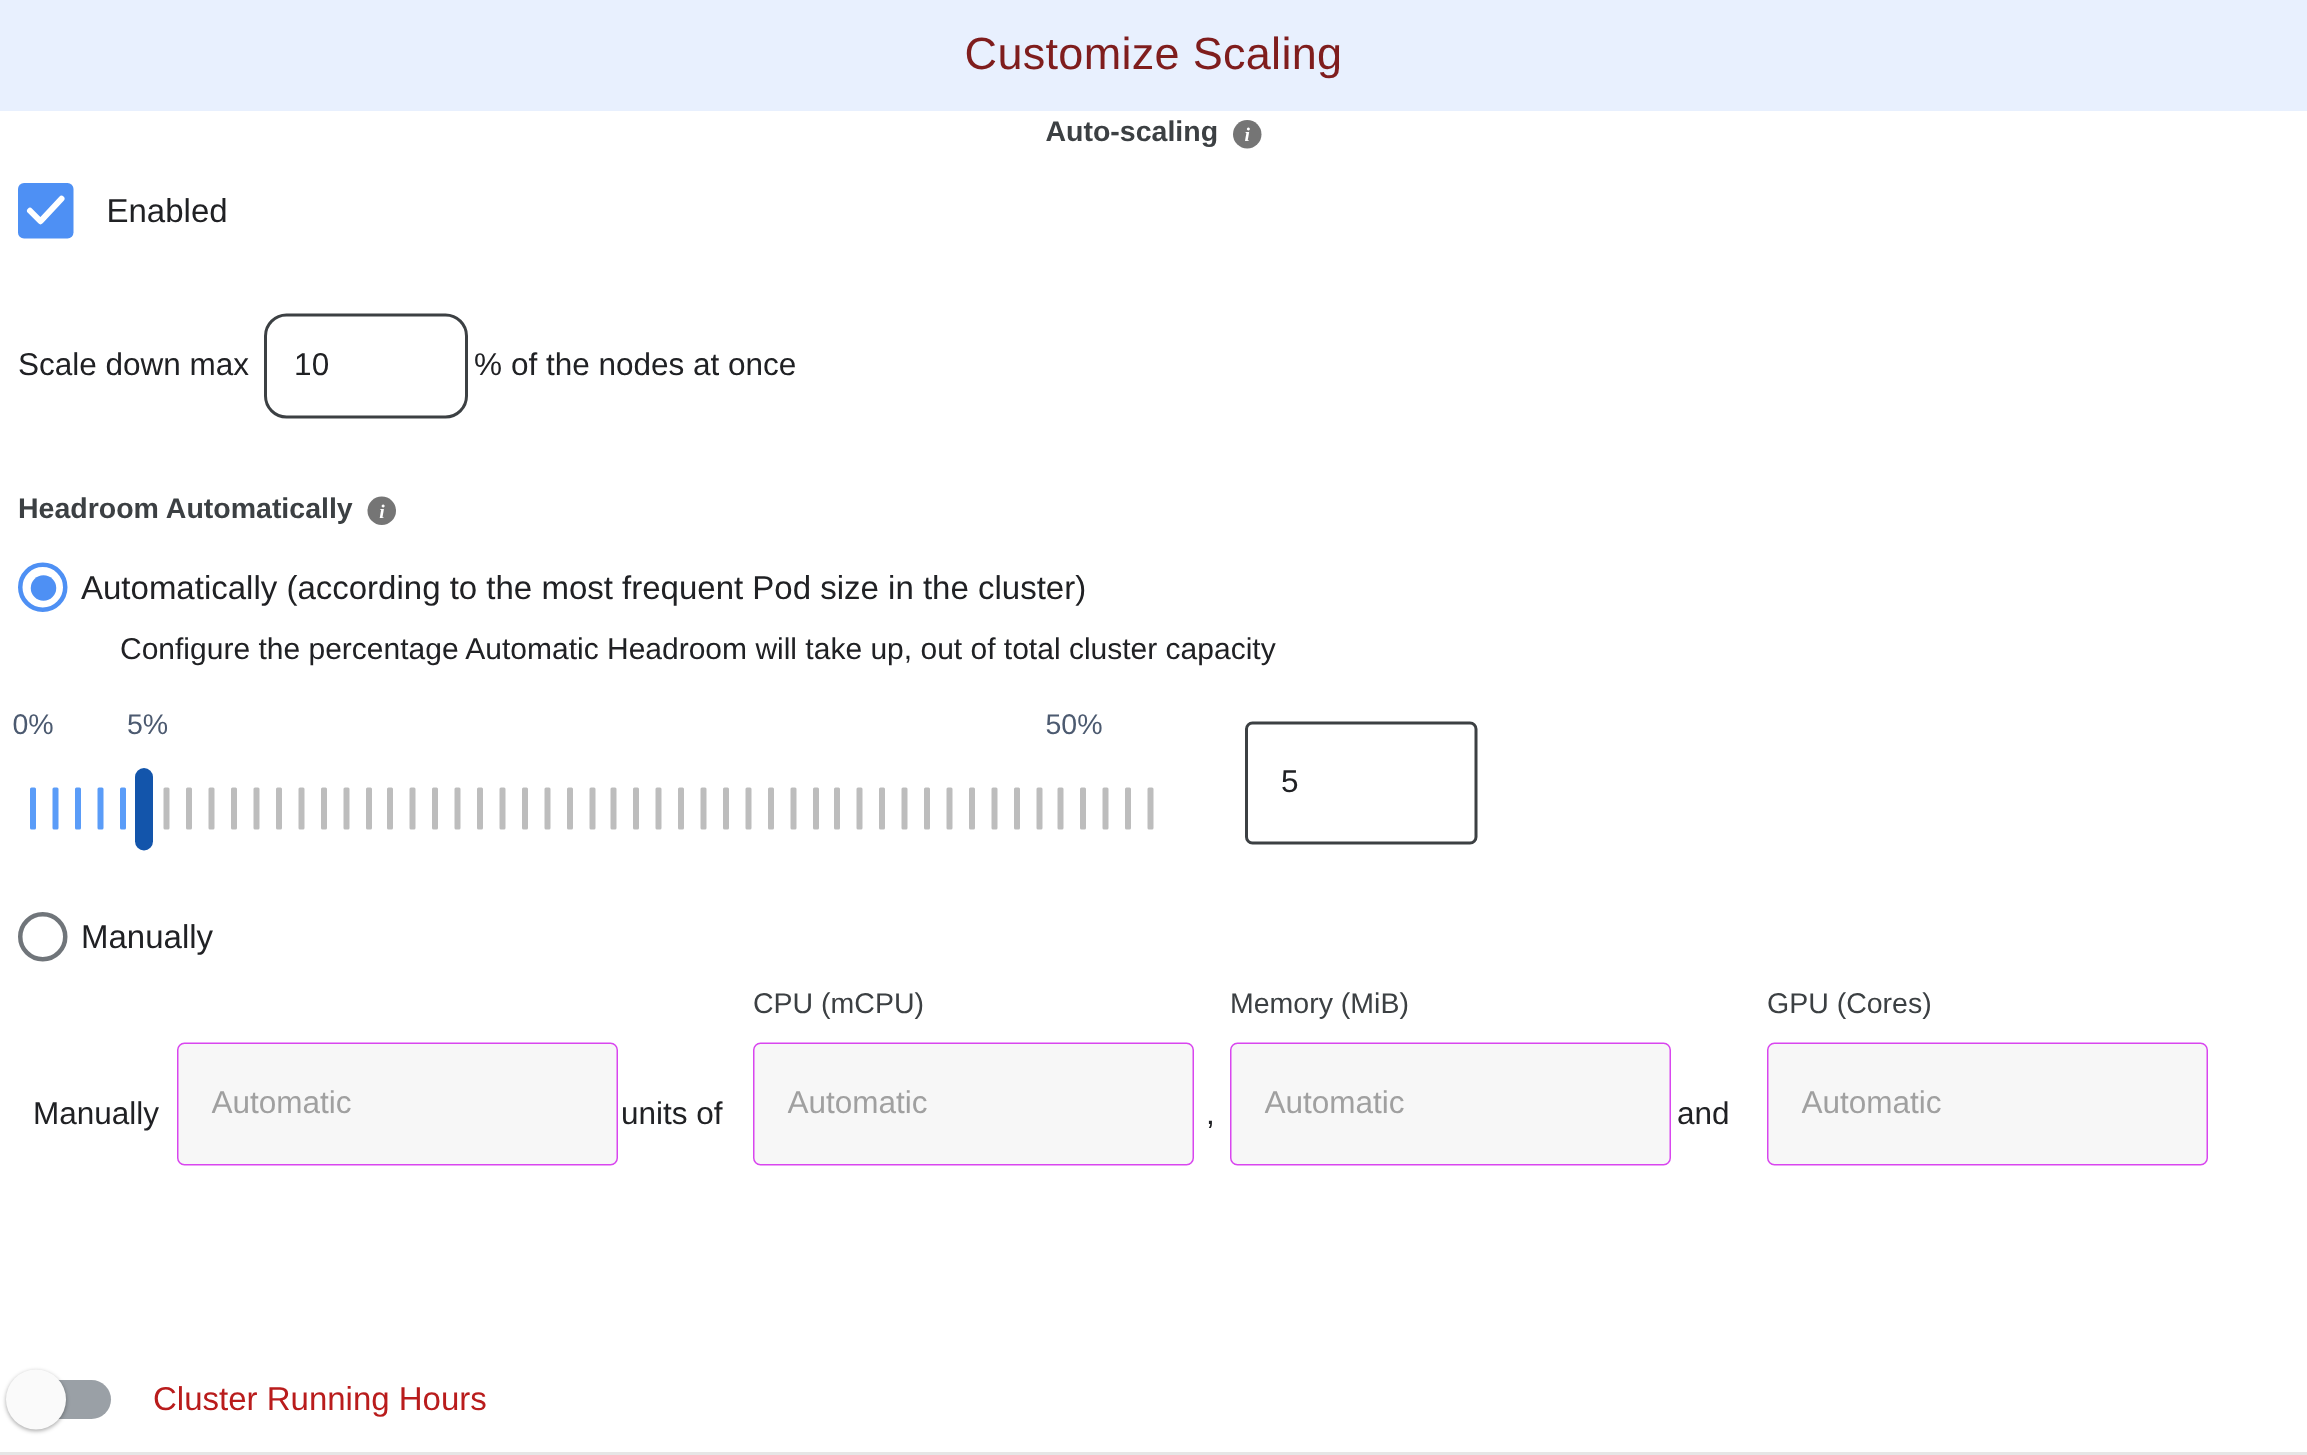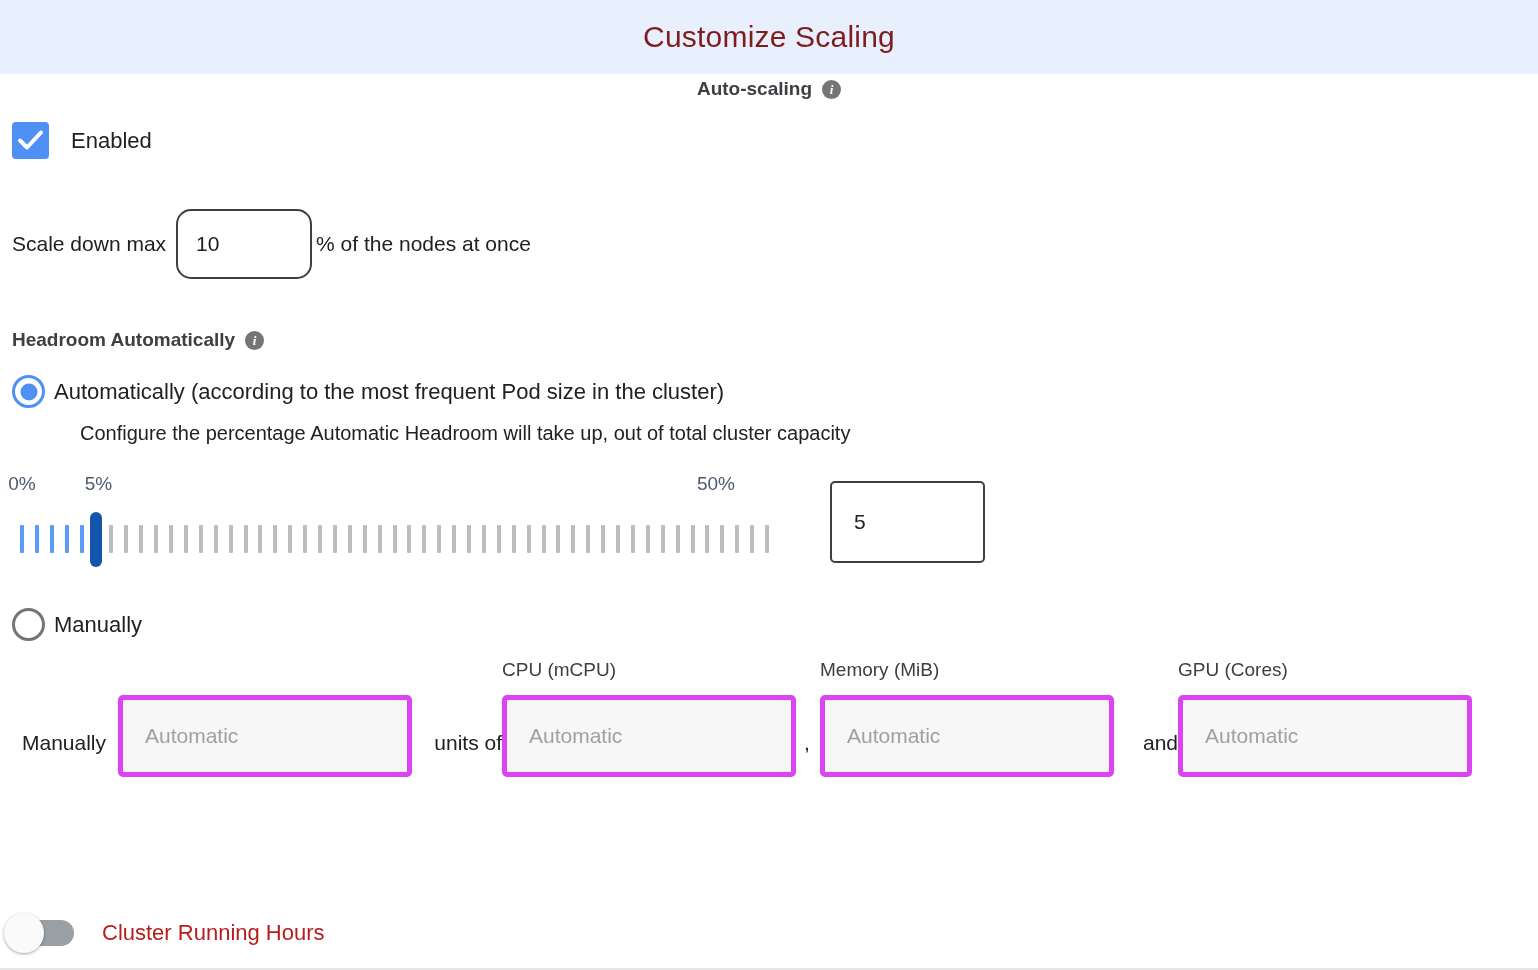--- a/index.html
+++ b/index.html
@@ -233,26 +233,26 @@
     text-align: left;
   }
   .col-header.blank { visibility: hidden; }
   .inline-word {
     font-size: 21px;
     color: #202124;
     padding-bottom: 22px;
     white-space: nowrap;
   }
   .inline-word.right { text-align: right; padding-right: 12px; }
-  .inline-word.center { text-align: right; }
+  .inline-word.center { text-align: left; }
   .inline-word.comma { padding-left: 2px; }
   .text-input {
     width: 294px;
     height: 82px;
-    border: 5px solid #d946ef;
+    border: 1px solid #d946ef;
     border-radius: 5px;
     background: #f7f7f7;
     font-family: "Liberation Sans", sans-serif;
     font-size: 21px;
     color: #202124;
     padding: 0 22px;
     box-sizing: border-box;
     outline: none;
   }
   .text-input::placeholder { color: #a0a0a0; }

